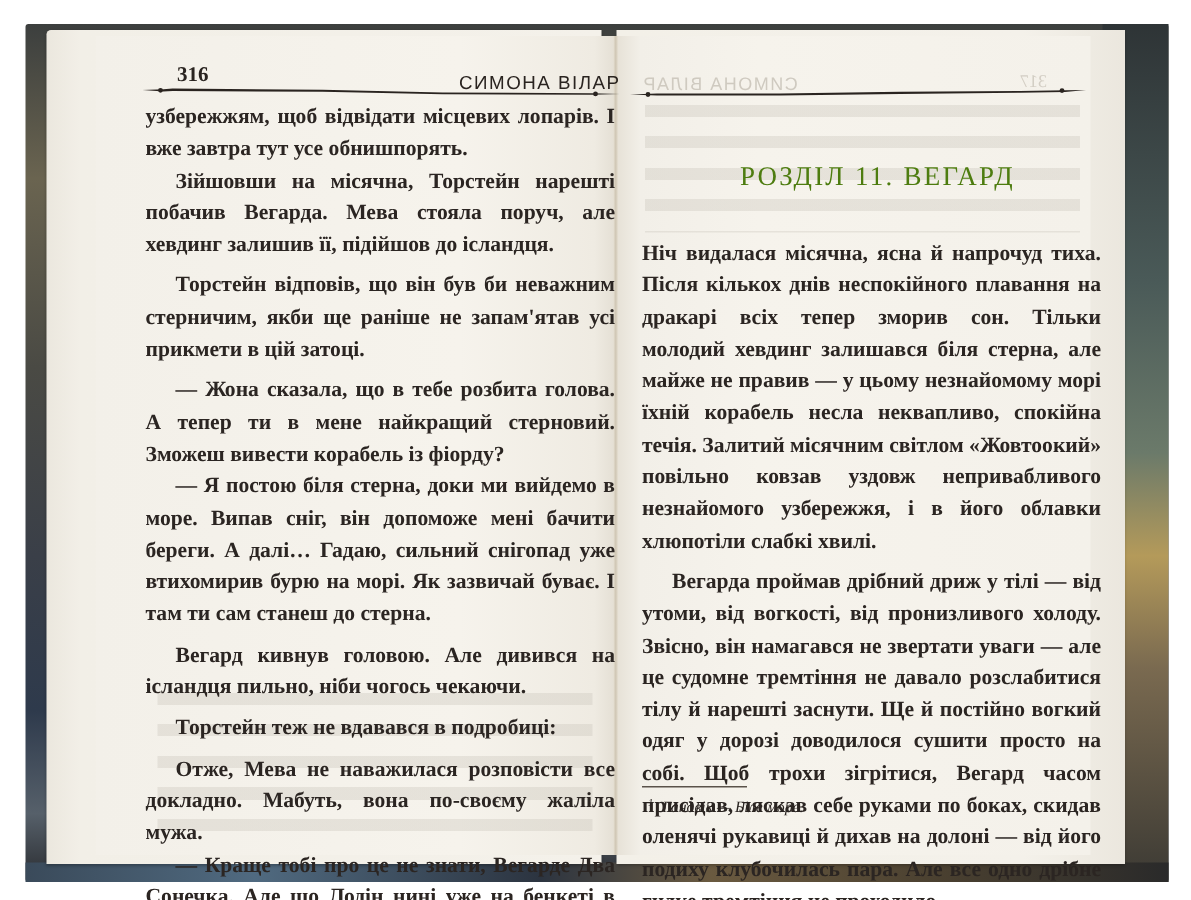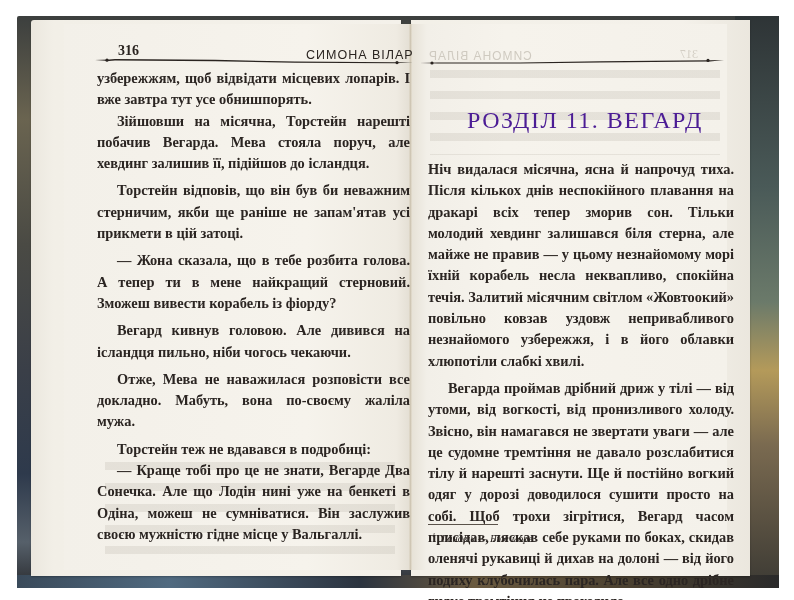--- a/index.html
+++ b/index.html
@@ -69,21 +69,21 @@
       position:absolute; font-family:"Liberation Serif", serif; font-size:14.4px;
       line-height:21.3px; color:#2b2522; text-align:justify;
     }
     .text-block p { margin:0; text-indent:20px;font-weight:bold; }
     .text-block p.noindent { text-indent:0; }
     .text-block p.gap { margin-top:6px; }
     .left-text { left:97px; top:68px; width:313px; }
     .right-text { left:428px; top:159px; width:306px; }
     .chapter-title {
       position:absolute; left:430px; top:107px; width:310px; text-align:center;
-      font-family:"Liberation Serif", serif; font-size:24px; color:#4c1d95; letter-spacing:1.5px;
+      font-family:"Liberation Serif", serif; font-size:18px; color:#4d7c0f; letter-spacing:1.5px;
     }
     .ghost-lines {
       position:absolute; background:repeating-linear-gradient(180deg, rgba(200,195,185,0.35) 0px, rgba(200,195,185,0.35) 8px, transparent 8px, transparent 21px);
     }
     .footnote-rule {
       position:absolute; left:428px; top:524px; width:70px; height:1px; background:#5a524a;
     }
     .footnote {
       position:absolute; left:432px; top:531px; font-family:"Liberation Serif", serif;
       font-size:10.5px; color:#2b2522;font-style:italic;
@@ -121,23 +121,24 @@
 </svg>
 
 <div class="ghost-lines" style="left:430px;top:70px;width:290px;height:85px;"></div>
 <div class="ghost-lines" style="left:105px;top:462px;width:290px;height:95px;"></div>
 
 <div class="text-block left-text">
   <p class="noindent">узбережжям, щоб відвідати місцевих лопарів. І вже завтра тут усе обнишпорять.</p>
   <p>Зійшовши на місячна, Торстейн нарешті побачив Вегарда. Мева стояла поруч, але хевдинг залишив її, підійшов до ісландця.</p>
   <p class="gap">Торстейн відповів, що він був би неважним стерничим, якби ще раніше не запам'ятав усі прикмети в цій затоці.</p>
   <p class="gap">— Жона сказала, що в тебе розбита голова. А тепер ти в мене найкращий стерновий. Зможеш вивести корабель із фіорду?</p>
+  <p>— Я постою біля стерна, доки ми вийдемо в море. Випав сніг, він допоможе мені бачити береги. А далі… Гадаю, сильний снігопад уже втихомирив бурю на морі. Як зазвичай буває. І там ти сам станеш до стерна.</p>
   <p class="gap">Вегард кивнув головою. Але дивився на ісландця пильно, ніби чогось чекаючи.</p>
+  <p class="gap">Торстейн теж не вдавався в подробиці:</p>
   <p class="gap">Отже, Мева не наважилася розповісти все докладно. Мабуть, вона по-своєму жаліла мужа.</p>
-  <p class="gap">Торстейн теж не вдавався в подробиці:</p>
   <p>— Краще тобі про це не знати, Вегарде Два Сонечка. Але що Лодін нині уже на бенкеті в Одіна, можеш не сумніватися. Він заслужив своєю мужністю гідне місце у Вальгаллі.</p>
 </div>
 
 <div class="chapter-title">РОЗДІЛ 11. ВЕГАРД</div>
 
 <div class="text-block right-text">
   <p class="noindent">Ніч видалася місячна, ясна й напрочуд тиха. Після кількох днів неспокійного плавання на дракарі всіх тепер зморив сон. Тільки молодий хевдинг залишався біля стерна, але майже не правив — у цьому незнайомому морі їхній корабель несла неквапливо, спокійна течія. Залитий місячним світлом «Жовтоокий» повільно ковзав уздовж непривабливого незнайомого узбережжя, і в його облавки хлюпотіли слабкі хвилі.</p>
   <p class="gap">Вегарда проймав дрібний дриж у тілі — від утоми, від вогкості, від пронизливого холоду. Звісно, він намагався не звертати уваги — але це судомне тремтіння не давало розслабитися тілу й нарешті заснути. Ще й постійно вогкий одяг у дорозі доводилося сушити просто на собі. Щоб трохи зігрітися, Вегард часом присідав, ляскав себе руками по боках, скидав оленячі рукавиці й дихав на долоні — від його подиху клубочилась пара. Але все одно дрібне гидке тремтіння не проходило.</p>
 
 </div>

